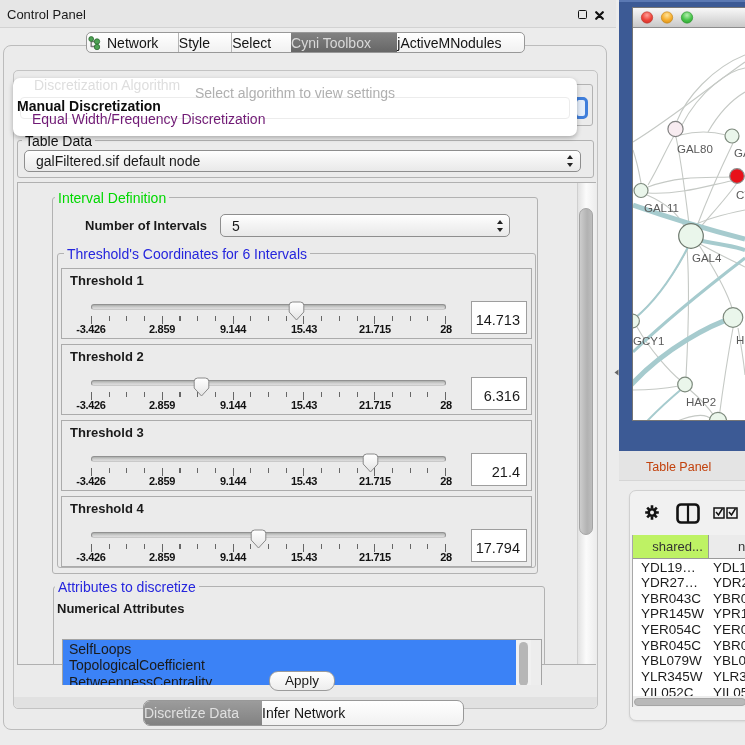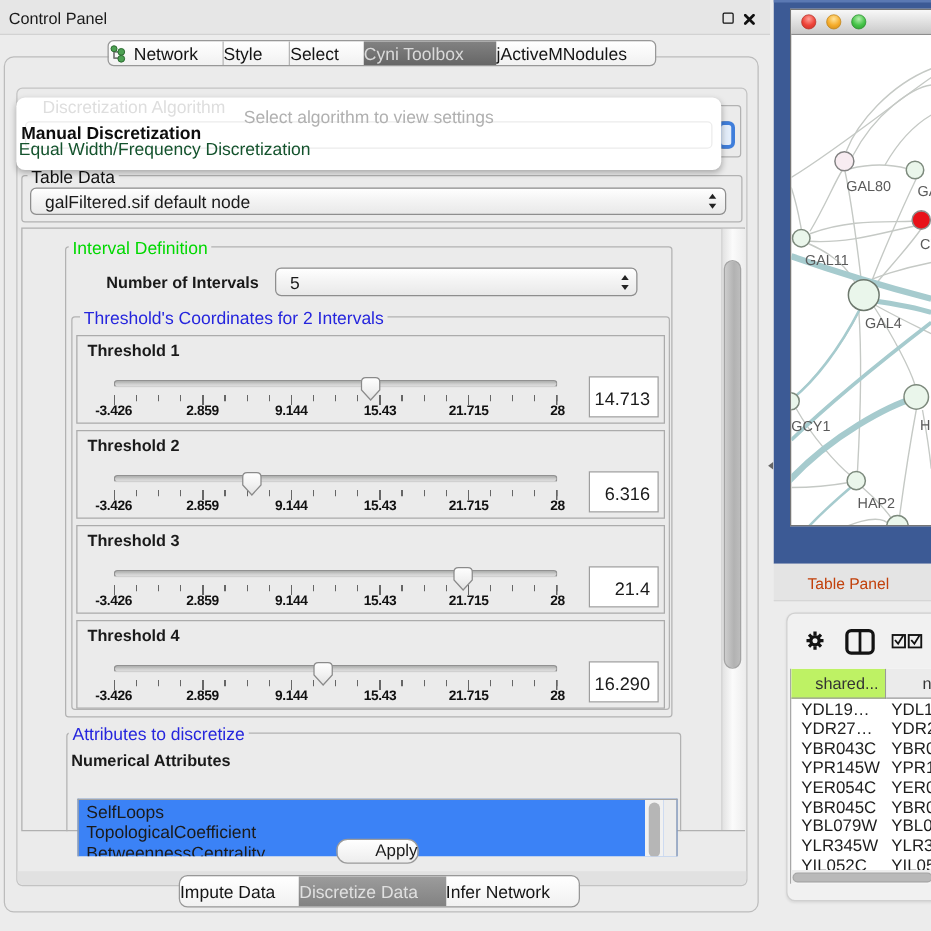--- a/index.html
+++ b/index.html
@@ -82,37 +82,37 @@
 <div class="combo" style="left:24px;top:150px;width:557px;height:22px">
     <span class="ct">galFiltered.sif default node</span>
   </div>
 <div class="stepper" style="left:567px;top:155px;height:12px"></div>
 
 <div class="abs" style="left:13px;top:78px;width:564px;height:58px;background:#fff;border-radius:7px;box-shadow:0 2px 5px rgba(0,0,0,0.28)"></div>
 <div class="abs" style="left:34px;top:77px;color:#dedede;font-size:14px">Discretization Algorithm</div>
 <div class="abs" style="left:20px;top:97px;width:550px;height:22px;border:1px solid #ececec;border-radius:4px;box-sizing:border-box"></div>
 <div class="abs" style="left:13px;top:85px;width:564px;text-align:center;color:#b0b0b0;font-size:14px">Select algorithm to view settings</div>
 <div class="abs" style="left:17px;top:98px;font-weight:bold;color:#0d0d0d;font-size:14px">Manual Discretization</div>
-<div class="abs" style="left:15px;top:111px;color:#14532d;font-size:14px">Equal Width/Frequency Discretization</div>
+<div class="abs" style="left:32px;top:111px;color:#701a75;font-size:14px">Equal Width/Frequency Discretization</div>
 
 <div class="abs" style="left:17px;top:182px;width:579px;height:483px;border:1px solid #b0b0b0;background:#ebebeb;box-sizing:border-box;overflow:hidden"></div>
 
 <div class="abs" style="left:577px;top:183px;width:18px;height:481px;background:linear-gradient(90deg,#e2e2e2,#fbfbfb 45%,#ededed);border-left:1px solid #cfcfcf"></div>
 <div class="abs" style="left:579px;top:208px;width:14px;height:327px;border-radius:7px;background:linear-gradient(90deg,#cdcdcd,#b2b2b2 60%,#bdbdbd);border:1px solid #a3a3a3;box-sizing:border-box"></div>
 
 <div class="gbox" style="left:52px;top:197px;width:486px;height:377px"></div>
 <div class="gtitle" style="left:55px;top:191px;color:#00d800">Interval Definition</div>
 <div class="abs bold" style="left:85px;top:218px">Number of Intervals</div>
 <div class="combo" style="left:220px;top:214px;width:290px;height:23px">
     <span class="ct">5</span>
   </div>
 <div class="stepper" style="left:497px;top:220px;height:12px"></div>
 
 <div class="gbox" style="left:57px;top:253px;width:479px;height:315px"></div>
-<div class="gtitle" style="left:64px;top:247px;color:#2525dd">Threshold's Coordinates for 2 Intervals</div>
+<div class="gtitle" style="left:64px;top:247px;color:#2525dd">Threshold's Coordinates for 6 Intervals</div>
 
 <div class="tbox" style="top:268px">
   <div class="abs bold" style="left:8px;top:4px">Threshold 1</div>
   <div class="track" style="top:35px"></div>
   <div class="ticks" style="top:47px"></div>
     <div class="ticksM" style="top:47px"></div>
   <div class="slab" style="left:29px;top:54px">-3.426</div>
   <div class="slab" style="left:100px;top:54px">2.859</div>
   <div class="slab" style="left:171px;top:54px">9.144</div>
   <div class="slab" style="left:242px;top:54px">15.43</div>
@@ -169,40 +169,39 @@
     <div class="ticksM" style="top:47px"></div>
   <div class="slab" style="left:29px;top:54px">-3.426</div>
   <div class="slab" style="left:100px;top:54px">2.859</div>
   <div class="slab" style="left:171px;top:54px">9.144</div>
   <div class="slab" style="left:242px;top:54px">15.43</div>
   <div class="slab" style="left:313px;top:54px">21.715</div>
   <div class="slab" style="left:384px;top:54px">28</div>
   <svg class="thumb" style="left:196px;top:32px" viewBox="0 0 17 20">
     <path d="M1.2 4.5 Q1.2 1 4.7 1 L12.3 1 Q15.8 1 15.8 4.5 L15.8 11 L8.5 19 L1.2 11 Z" fill="url(#tg)" stroke="#8a8a8a" stroke-width="1"></path>
   </svg>
-  <div class="vbox" style="top:32px">16.290</div>
+  <div class="vbox" style="top:32px">17.794</div>
 </div>
 
 <div class="abs" style="left:17px;top:182px;width:579px;height:483px;overflow:hidden;pointer-events:none">
   <div class="gbox" style="left:36px;top:404px;width:492px;height:90px;border-radius:3px 3px 0 0"></div>
 </div>
 <div class="gtitle" style="left:55px;top:580px;color:#2525dd">Attributes to discretize</div>
 <div class="abs bold" style="left:57px;top:601px">Numerical Attributes</div>
 
 <div class="abs" style="left:62px;top:639px;width:480px;height:46px;border:1px solid #a3a3a3;border-bottom:none;background:#3b82f6;box-sizing:border-box;overflow:hidden">
   <div class="abs" style="left:453px;top:0;width:15px;height:46px;background:#f1f1f1"></div>
   <div class="abs" style="left:456px;top:2px;width:9px;height:44px;background:#b6b6b6;border-radius:4.5px"></div>
   <div class="abs" style="left:468px;top:0;width:12px;height:46px;background:#ededed"></div>
   <div class="abs" style="left:6px;top:1px;line-height:16.3px;font-size:14px">SelfLoops<br>TopologicalCoefficient<br>BetweennessCentrality</div>
 </div>
 
-<div class="abs" style="left:269px;top:671px;width:66px;height:20px;border:1px solid #9b9b9b;border-radius:9px;background:linear-gradient(#ffffff,#ededed);box-sizing:border-box;text-align:right;line-height:18px;font-size:13.5px">Apply</div>
+<div class="abs" style="left:269px;top:671px;width:66px;height:20px;border:1px solid #9b9b9b;border-radius:9px;background:linear-gradient(#ffffff,#ededed);box-sizing:border-box;text-align:center;line-height:18px;font-size:13.5px">Apply</div>
 
 <div class="seg" style="left:143px;top:700px;width:321px;height:26px;border-radius:7px">
-  <div class="s" style="width:96px">Impute Data</div>
   <div class="s" style="width:118px;background:linear-gradient(#9c9c9c,#828282);color:#e0e0e0">Discretize Data</div>
   <div class="s" style="width:107px">Infer Network</div>
 </div>
 
 <svg class="abs" style="left:614px;top:369px" width="5" height="7" viewBox="0 0 5 7">
   <path d="M4.5 0.5 L0.5 3.5 L4.5 6.5 Z" fill="#666"></path>
 </svg>
 
 <div class="abs" style="left:619px;top:0;width:126px;height:451px;background:#3c5a95;border-top:2px solid #5b79b3;box-sizing:border-box"></div>
 

